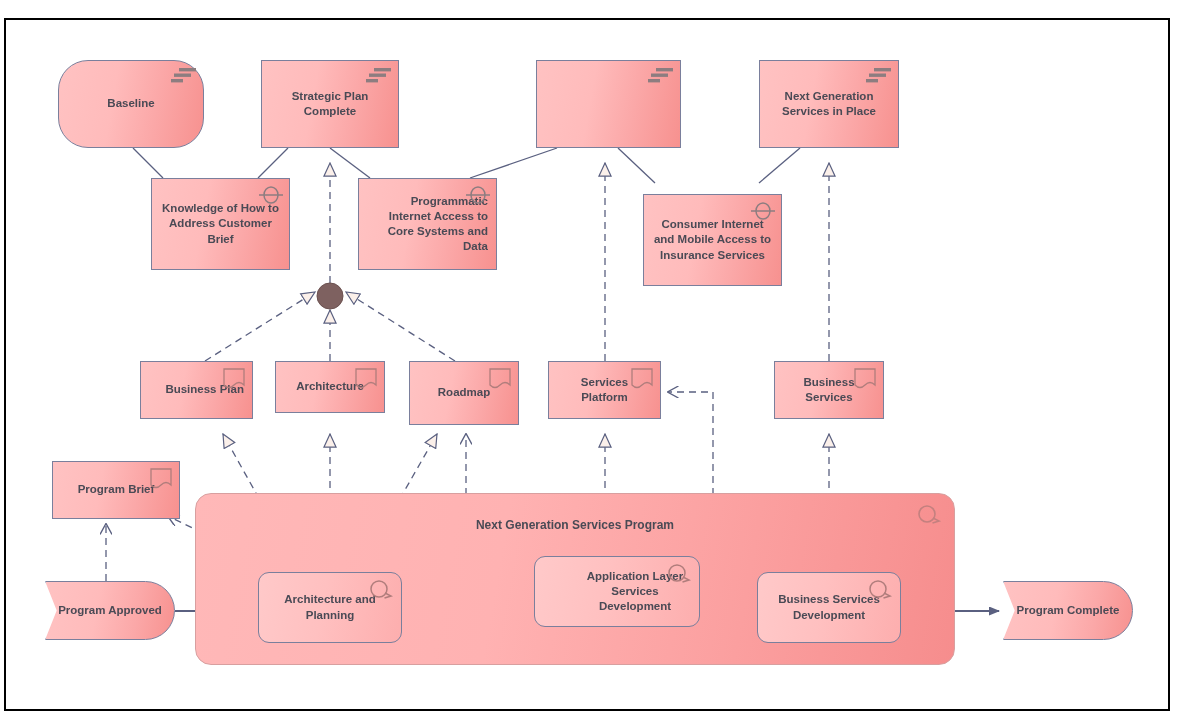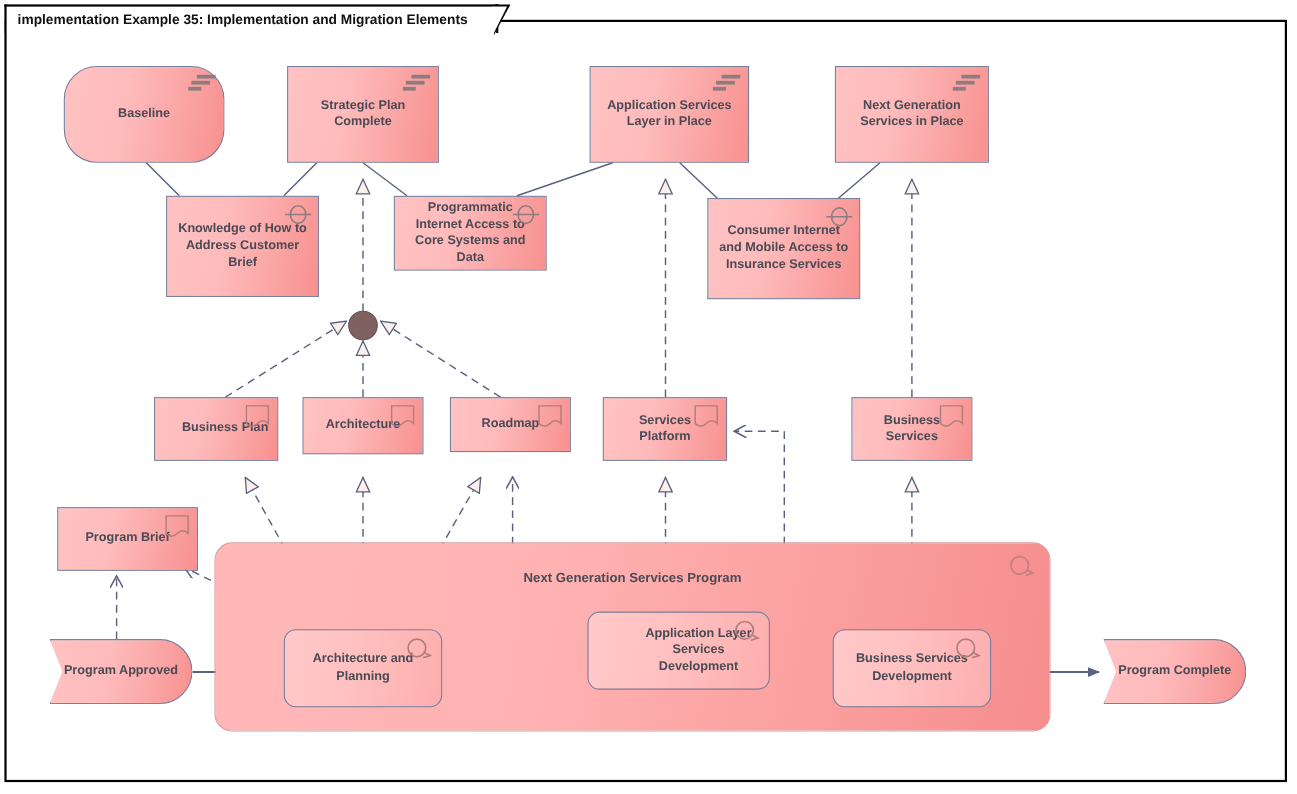--- a/index.html
+++ b/index.html
@@ -62,23 +62,20 @@
   .ico.gap{right:6px;top:6px;width:24px;height:20px;}
   .ico.deliv{right:7px;top:6px;width:22px;height:22px;}
   .ico.loop{right:7px;top:7px;width:26px;height:24px;}
   .container .ico.loop{right:12px;top:10px;}
 </style>
 </head>
 <body>
 
 <div id="canvas">
 
-  <div id="tab">
-    <span id="tabtext">implementation Example 35: Implementation and Migration Elements</span>
-  </div>
 
   <div id="frame"></div>
 
   <svg id="wires" viewBox="0 0 1179 722" xmlns="http://www.w3.org/2000/svg">
     <defs>
 
       <marker id="mTrig" markerWidth="11" markerHeight="9" refX="10" refY="4.5" orient="auto" markerUnits="userSpaceOnUse">
         <path d="M0,0 L11,4.5 L0,9 z" fill="#5a6080"></path>
       </marker>
 
@@ -172,21 +169,20 @@
   </div>
 
   <div class="node rect" id="n-app_services" style="left: 536px; top: 60px; width: 145px; height: 88px;">
     <span class="ico plateau">
       <svg viewBox="0 0 26 18" width="26" height="18">
         <rect x="8" y="1" width="17" height="3.4" fill="#8d7d80"></rect>
         <rect x="3" y="6.5" width="17" height="3.4" fill="#8d7d80"></rect>
         <rect x="0" y="12" width="12" height="3.4" fill="#8d7d80"></rect>
       </svg>
     </span>
-    <span class="lbl">Application Services Layer in Place</span>
   </div>
 
   <div class="node rect" id="n-next_gen" style="left: 759px; top: 60px; width: 140px; height: 88px;">
     <span class="ico plateau">
       <svg viewBox="0 0 26 18" width="26" height="18">
         <rect x="8" y="1" width="17" height="3.4" fill="#8d7d80"></rect>
         <rect x="3" y="6.5" width="17" height="3.4" fill="#8d7d80"></rect>
         <rect x="0" y="12" width="12" height="3.4" fill="#8d7d80"></rect>
       </svg>
     </span>
@@ -196,31 +192,31 @@
   <div class="node rect" id="n-gap_knowledge" style="left: 151px; top: 178px; width: 139px; height: 92px;">
     <span class="ico gap">
       <svg viewBox="0 0 24 20" width="24" height="20">
         <line x1="0" y1="10" x2="24" y2="10" stroke="#8d7d80" stroke-width="1.5"></line>
         <ellipse cx="12" cy="10" rx="7" ry="8" fill="none" stroke="#8d7d80" stroke-width="1.5"></ellipse>
       </svg>
     </span>
     <span class="lbl">Knowledge of How to Address Customer Brief</span>
   </div>
 
-  <div class="node rect" id="n-gap_prog_net" style="left: 358px; top: 178px; width: 139px; height: 68px;">
+  <div class="node rect" id="n-gap_prog_net" style="left: 358px; top: 178px; width: 139px; height: 92px; text-align: right;">
     <span class="ico gap">
       <svg viewBox="0 0 24 20" width="24" height="20">
         <line x1="0" y1="10" x2="24" y2="10" stroke="#8d7d80" stroke-width="1.5"></line>
         <ellipse cx="12" cy="10" rx="7" ry="8" fill="none" stroke="#8d7d80" stroke-width="1.5"></ellipse>
       </svg>
     </span>
     <span class="lbl">Programmatic Internet Access to Core Systems and Data</span>
   </div>
 
-  <div class="node rect" id="n-gap_consumer" style="left: 643px; top: 180px; width: 139px; height: 92px;">
+  <div class="node rect" id="n-gap_consumer" style="left: 643px; top: 194px; width: 139px; height: 92px;">
     <span class="ico gap">
       <svg viewBox="0 0 24 20" width="24" height="20">
         <line x1="0" y1="10" x2="24" y2="10" stroke="#8d7d80" stroke-width="1.5"></line>
         <ellipse cx="12" cy="10" rx="7" ry="8" fill="none" stroke="#8d7d80" stroke-width="1.5"></ellipse>
       </svg>
     </span>
     <span class="lbl">Consumer Internet and Mobile Access to Insurance Services</span>
   </div>
 
   <div class="node rect" id="n-business_plan" style="left: 140px; top: 361px; width: 113px; height: 58px; text-align: right;">
@@ -234,21 +230,21 @@
 
   <div class="node rect" id="n-architecture" style="left: 275px; top: 361px; width: 110px; height: 52px;">
     <span class="ico deliv">
       <svg viewBox="0 0 22 22" width="22" height="22">
         <path d="M1,1 L21,1 L21,17 Q16,12 11,17 Q6,22 1,17 Z" fill="none" stroke="#b07d7c" stroke-width="1.3"></path>
       </svg>
     </span>
     <span class="lbl">Architecture</span>
   </div>
 
-  <div class="node rect" id="n-roadmap" style="left: 409px; top: 361px; width: 110px; height: 50px;">
+  <div class="node rect" id="n-roadmap" style="left: 409px; top: 361px; width: 110px; height: 64px;">
     <span class="ico deliv">
       <svg viewBox="0 0 22 22" width="22" height="22">
         <path d="M1,1 L21,1 L21,17 Q16,12 11,17 Q6,22 1,17 Z" fill="none" stroke="#b07d7c" stroke-width="1.3"></path>
       </svg>
     </span>
     <span class="lbl">Roadmap</span>
   </div>
 
   <div class="node rect" id="n-services_platform" style="left: 548px; top: 361px; width: 113px; height: 58px;">
     <span class="ico deliv">

